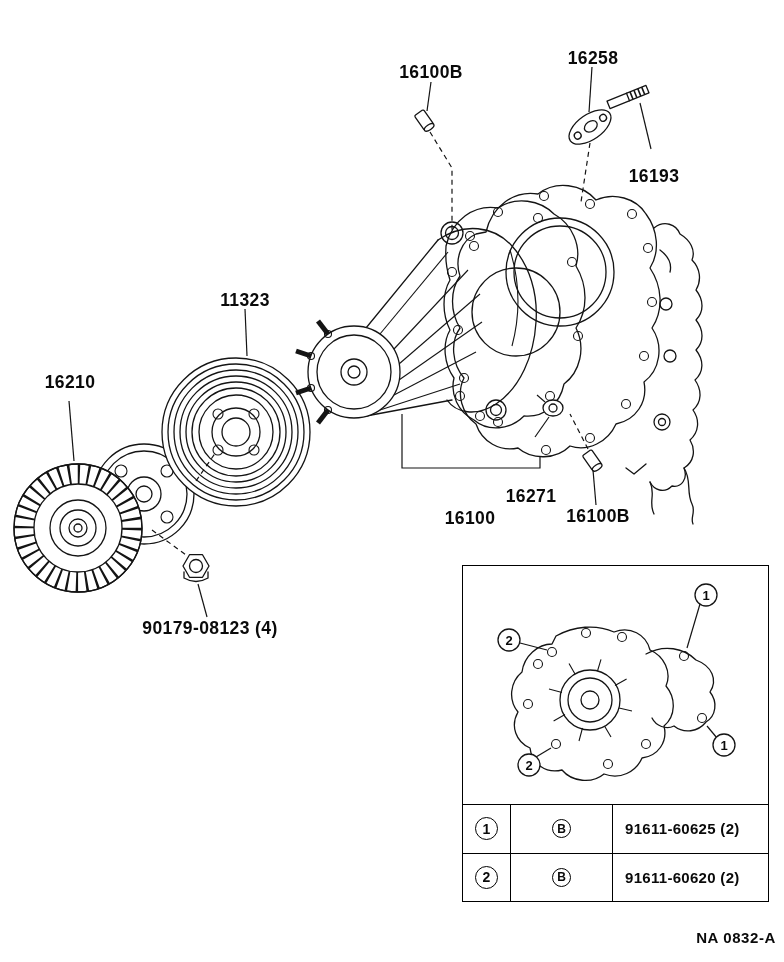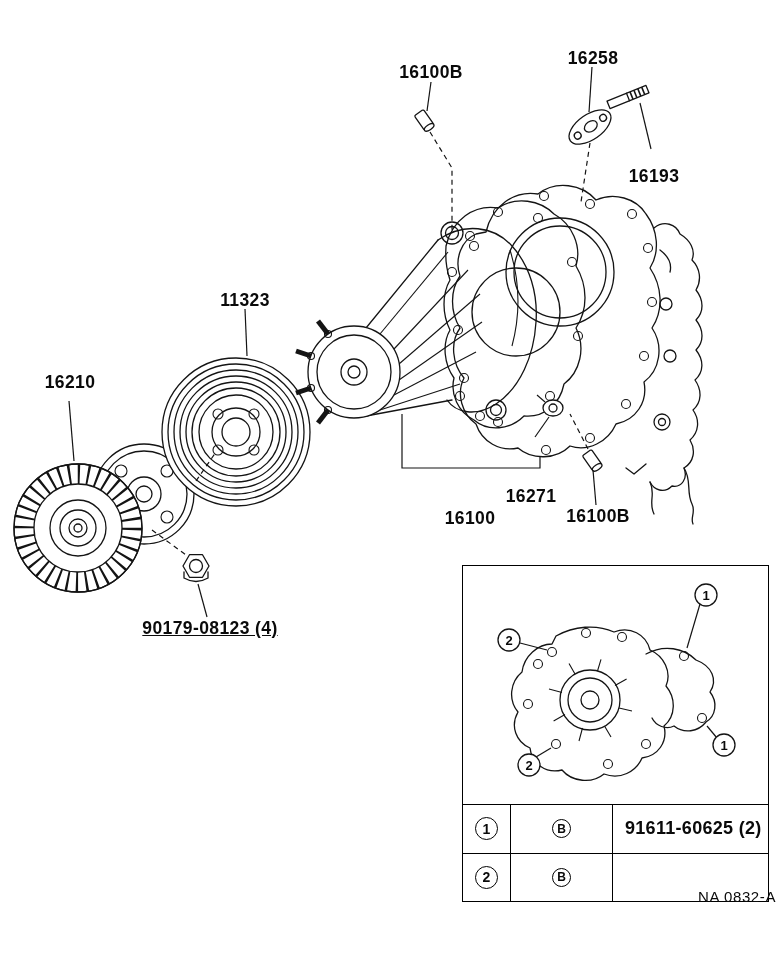--- a/index.html
+++ b/index.html
@@ -17,22 +17,22 @@
   .fins { fill:none; stroke:#141414; stroke-width:20; stroke-dasharray:2.2 7.2; }
   .threads { fill:none; stroke:#141414; stroke-width:8; stroke-dasharray:1.6 2.6; }
   .studline { fill:none; stroke:#141414; stroke-width:5; stroke-linecap:butt; }
   .cotext { font:bold 13px "Liberation Sans", sans-serif; fill:#0a0a0a; }
 
   .plabel {
     position:absolute; transform:translateX(-50%);
     font-size:17.5px; font-weight:bold; letter-spacing:.4px; white-space:nowrap;
   }
   .page-code {
-    position:absolute; right:8px; top:888px;
-    font-size:15px; font-weight:normal; letter-spacing:.6px;margin-left:30px;
+    position:absolute; right:8px; top:929px;
+    font-size:15px; font-weight:bold; letter-spacing:.6px;margin-left:30px;
   }
   .inset-box {
     position:absolute; left:462px; top:565px; width:307px; height:337px;
     border:1.6px solid #000;
   }
   .inset-table {
     position:absolute; left:0; bottom:0; width:100%; height:97px;
     border-top:1.6px solid #000; display:flex; flex-direction:column;
   }
   .trow { flex:1; display:flex; }
@@ -44,21 +44,21 @@
   .cnum {
     width:23px; height:23px; border:1.7px solid #000; border-radius:50%;
     display:flex; align-items:center; justify-content:center;
     font-size:14px; font-weight:bold;
   }
   .cletter {
     width:19px; height:19px; border:1.6px solid #000; border-radius:50%;
     display:flex; align-items:center; justify-content:center;
     font-size:12px; font-weight:bold;
   }
-  .partno { font-size:18px; font-weight:bold; letter-spacing:.3px;text-align:center; }
+  .partno { font-size:15px; font-weight:bold; letter-spacing:.3px;text-align:center; }
 </style>
 </head>
 <body>
 
 <div class="stage">
 
   <svg class="art" width="784" height="962" viewBox="0 0 784 962">
 
     <g>
       <path class="ln" d="M654,228 C664,220 676,224 680,234 C690,240 696,250 692,260
@@ -287,21 +287,21 @@
   </svg>
 
   <div class="plabel" style="left:431px; top:62px;">16100B</div>
   <div class="plabel" style="left:593px; top:48px;">16258</div>
   <div class="plabel" style="left:654px; top:166px;">16193</div>
   <div class="plabel" style="left:245px; top:290px;">11323</div>
   <div class="plabel" style="left:70px;  top:372px;">16210</div>
   <div class="plabel" style="left:531px; top:438px;margin-top:48px;">16271</div>
   <div class="plabel" style="left:470px; top:474px;margin-top:34px;">16100</div>
   <div class="plabel" style="left:598px; top:506px;">16100B</div>
-  <div class="plabel" style="left:210px; top:618px;text-decoration:underline;">90179-08123 (4)</div>
+  <div class="plabel" style="left:210px; top:618px;">90179-08123 (4)</div>
 
   <div class="inset-box">
     <div class="inset-table">
       <div class="trow">
         <div class="tcell tc1">
           <span class="cnum">1</span>
         </div>
         <div class="tcell tc2">
           <span class="cletter">B</span>
         </div>
@@ -309,18 +309,21 @@
           <span class="partno">91611-60625 (2)</span>
         </div>
       </div>
       <div class="trow">
         <div class="tcell tc1">
           <span class="cnum">2</span>
         </div>
         <div class="tcell tc2">
           <span class="cletter">B</span>
         </div>
+        <div class="tcell tc3">
+          <span class="partno">91611-60620 (2)</span>
+        </div>
       </div>
     </div>
   </div>
 
   <div class="page-code">NA 0832-A</div>
 </div>
 
 </body></html>

